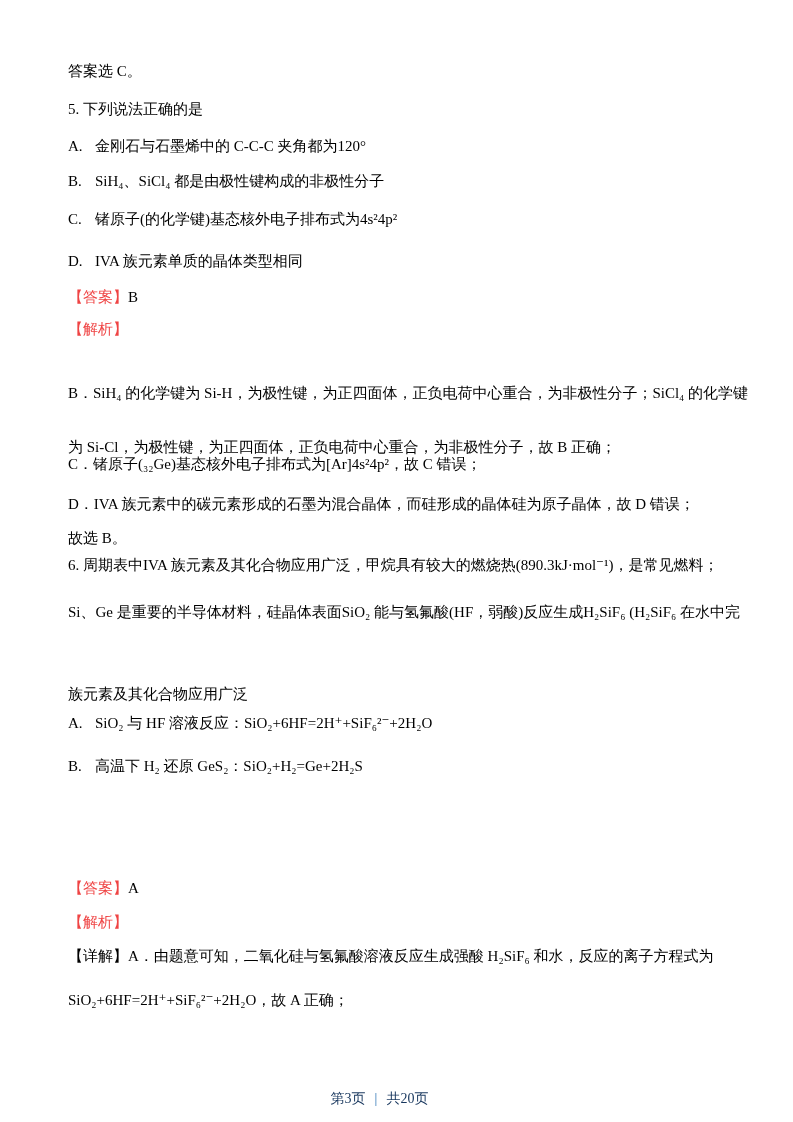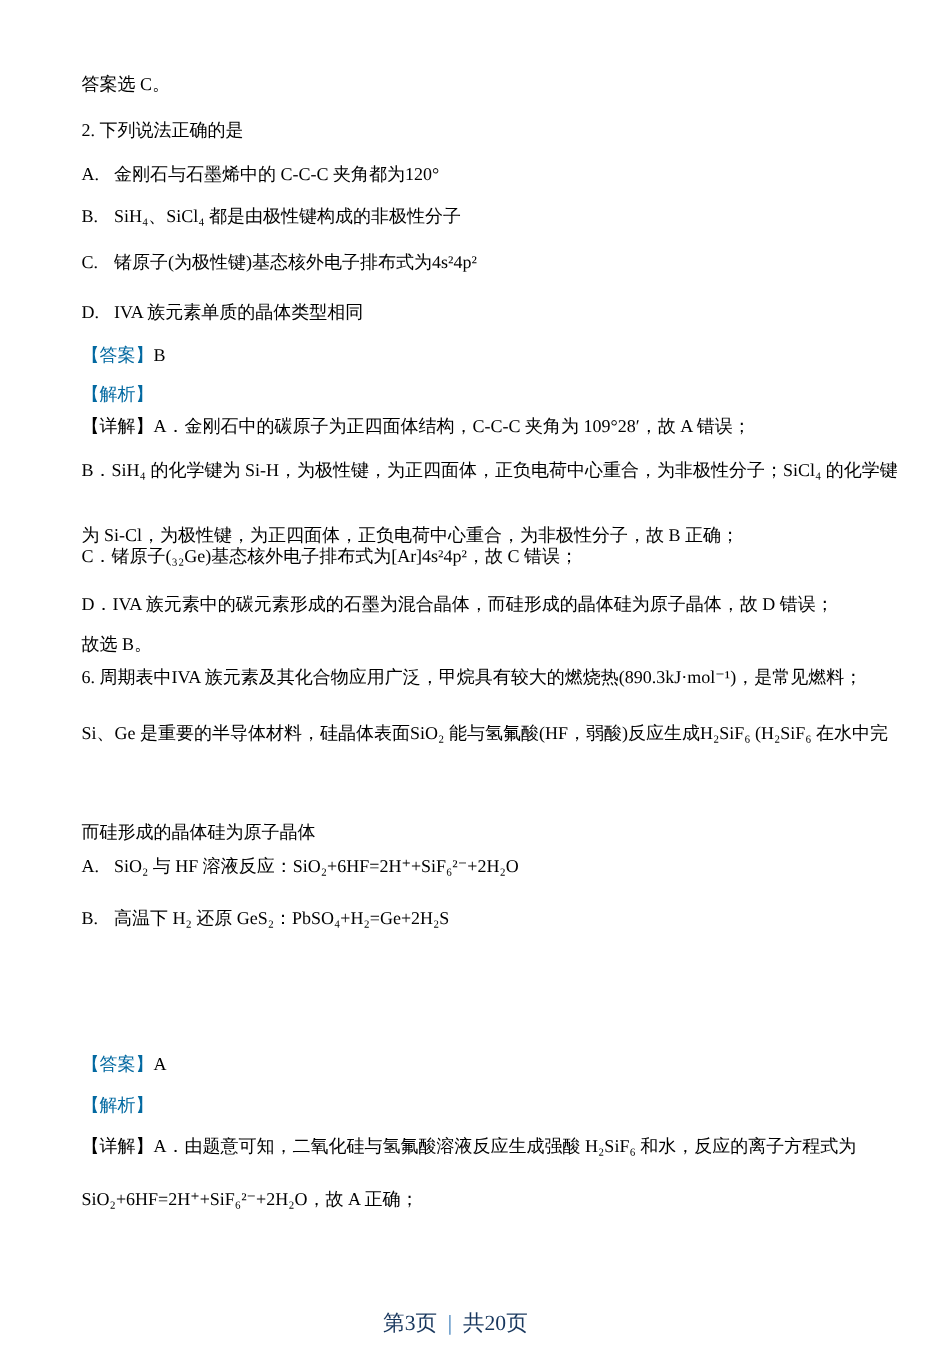--- a/index.html
+++ b/index.html
@@ -22,83 +22,80 @@
   .ln {
     position: absolute;
     left: 68px;
     white-space: nowrap;
     line-height: 1.3;
   }
   .opt .optlab {
     display: inline-block;
     min-width: 27px;
   }
-  .blue { color: #0369a1; text-align: center; }
+  .blue { color: #ef4444; text-align: center; }
   .footer {
     position: absolute;
     top: 1090px;
     left: 0;
     width: 100%;
     text-align: center;
-    font-size: 18px;
+    font-size: 14px;
     color: #17365d;
     font-family: "Liberation Serif", "DejaVu Serif", serif;
   }
   .footer .sep {
     color: #2e74b5;
     margin: 0 9px;
   }
 </style>
 </head>
 <body>
 
 <div class="page">
 
   <div class="ln" style="top:62px">答案选 C。</div>
 
-  <div class="ln" style="top:100px">2. 下列说法正确的是</div>
+  <div class="ln" style="top:100px">5. 下列说法正确的是</div>
 
   <div class="ln opt" style="top:137px">
     <span class="optlab">A.</span><span>金刚石与石墨烯中的 C-C-C 夹角都为120°</span>
   </div>
   <div class="ln opt" style="top:172px">
     <span class="optlab">B.</span><span>SiH₄、SiCl₄ 都是由极性键构成的非极性分子</span>
   </div>
   <div class="ln opt" style="top:210px">
-    <span class="optlab">C.</span><span>锗原子(为极性键)基态核外电子排布式为4s²4p²</span>
+    <span class="optlab">C.</span><span>锗原子(的化学键)基态核外电子排布式为4s²4p²</span>
   </div>
   <div class="ln opt" style="top:252px">
     <span class="optlab">D.</span><span>IVA 族元素单质的晶体类型相同</span>
   </div>
 
   <div class="ln" style="top:288px">
     <span class="blue">【答案】</span><span>B</span>
   </div>
   <div class="ln" style="top:320px">
     <span class="blue">【解析】</span>
   </div>
 
-  <div class="ln" style="top:347px">
-    <span>【详解】</span><span>A．金刚石中的碳原子为正四面体结构，C-C-C 夹角为 109°28′，故 A 错误；</span>
-  </div>
   <div class="ln" style="top:384px">B．SiH₄ 的化学键为 Si-H，为极性键，为正四面体，正负电荷中心重合，为非极性分子；SiCl₄ 的化学键</div>
   <div class="ln" style="top:438px">为 Si-Cl，为极性键，为正四面体，正负电荷中心重合，为非极性分子，故 B 正确；</div>
   <div class="ln" style="top:455px">C．锗原子(₃₂Ge)基态核外电子排布式为[Ar]4s²4p²，故 C 错误；</div>
   <div class="ln" style="top:495px">D．IVA 族元素中的碳元素形成的石墨为混合晶体，而硅形成的晶体硅为原子晶体，故 D 错误；</div>
   <div class="ln" style="top:529px">故选 B。</div>
 
   <div class="ln" style="top:556px">6. 周期表中IVA 族元素及其化合物应用广泛，甲烷具有较大的燃烧热(890.3kJ·mol⁻¹)，是常见燃料；</div>
   <div class="ln" style="top:603px">Si、Ge 是重要的半导体材料，硅晶体表面SiO₂ 能与氢氟酸(HF，弱酸)反应生成H₂SiF₆ (H₂SiF₆ 在水中完</div>
-  <div class="ln" style="top:685px">而硅形成的晶体硅为原子晶体</div>
+  <div class="ln" style="top:685px">族元素及其化合物应用广泛</div>
 
   <div class="ln opt" style="top:714px">
     <span class="optlab">A.</span><span>SiO₂ 与 HF 溶液反应：SiO₂+6HF=2H⁺+SiF₆²⁻+2H₂O</span>
   </div>
   <div class="ln opt" style="top:757px">
-    <span class="optlab">B.</span><span>高温下 H₂ 还原 GeS₂：PbSO₄+H₂=Ge+2H₂S</span>
+    <span class="optlab">B.</span><span>高温下 H₂ 还原 GeS₂：SiO₂+H₂=Ge+2H₂S</span>
   </div>
 
   <div class="ln" style="top:879px">
     <span class="blue">【答案】</span><span>A</span>
   </div>
   <div class="ln" style="top:913px">
     <span class="blue">【解析】</span>
   </div>
 
   <div class="ln" style="top:947px">

